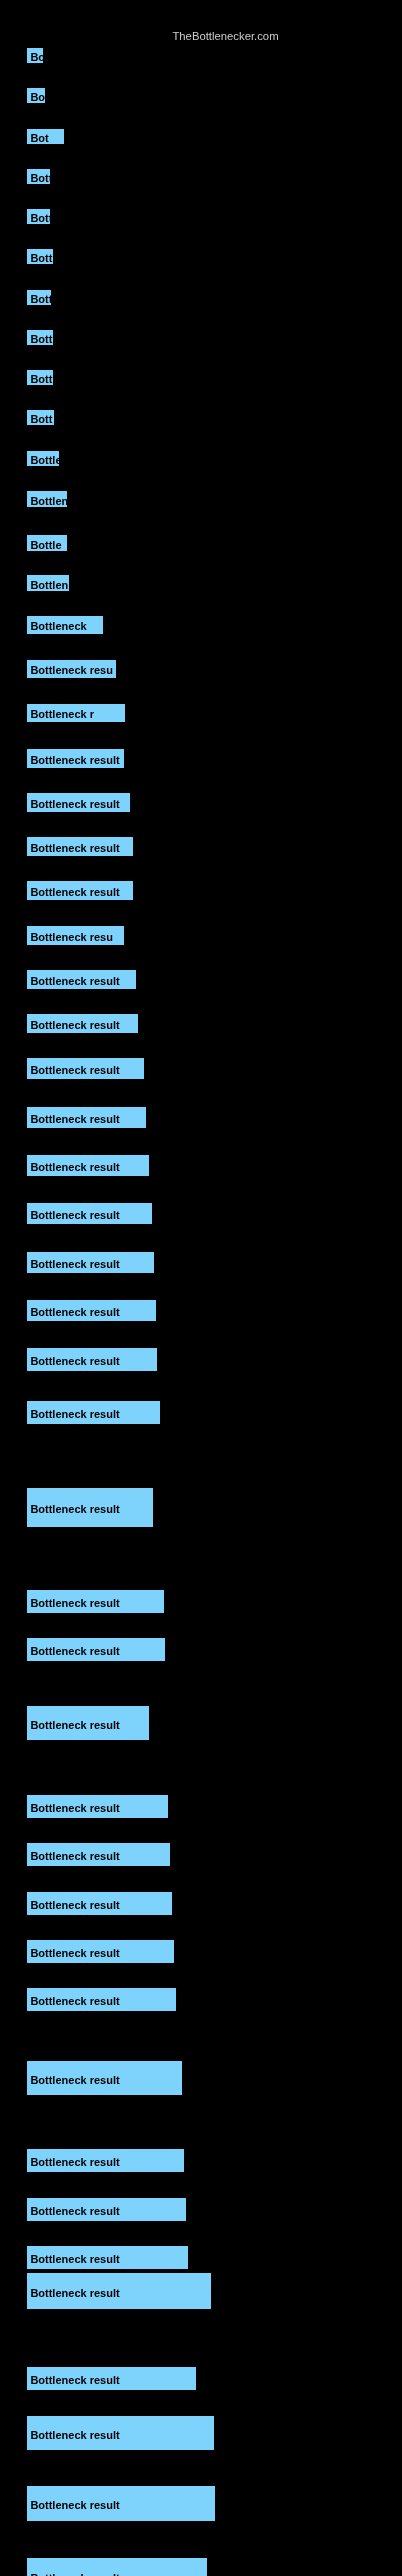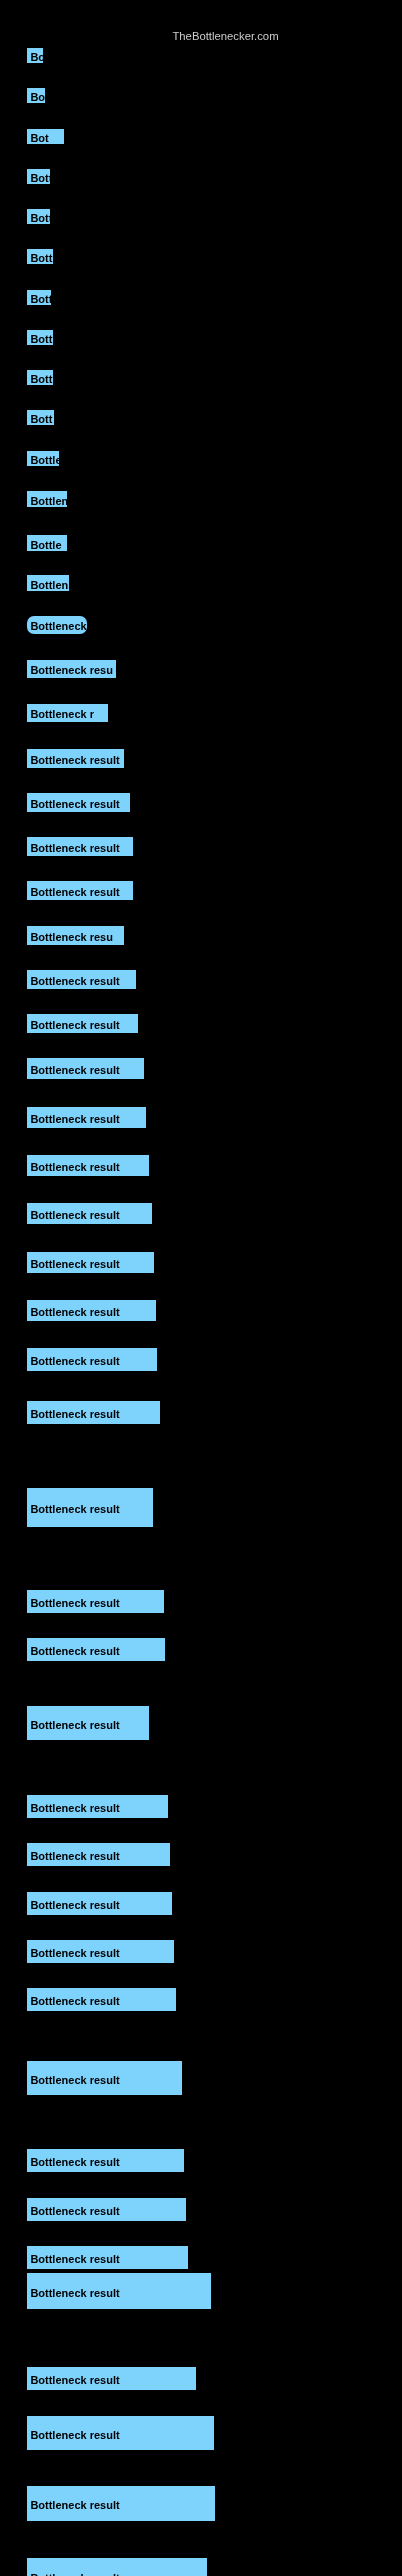--- a/index.html
+++ b/index.html
@@ -48,23 +48,23 @@
     <div class="bottleneck-item" style="top: 185px; width: 22.5px; height: 14.5px; line-height: 14.5px;">Bott</div>
     <div class="bottleneck-item" style="top: 225px; width: 26px; height: 14.5px; line-height: 14.5px;">Bott</div>
     <div class="bottleneck-item" style="top: 266px; width: 24px; height: 14.5px; line-height: 14.5px;">Bott</div>
     <div class="bottleneck-item" style="top: 306px; width: 26px; height: 14.5px; line-height: 14.5px;">Bott</div>
     <div class="bottleneck-item" style="top: 346px; width: 26px; height: 14.5px; line-height: 14.5px;">Bott</div>
     <div class="bottleneck-item" style="top: 386px; width: 27px; height: 14.5px; line-height: 14.5px;">Bott</div>
     <div class="bottleneck-item" style="top: 427px; width: 32px; height: 14.5px; line-height: 14.5px;">Bottle</div>
     <div class="bottleneck-item" style="top: 467px; width: 40px; height: 16px; line-height: 16px;">Bottlen</div>
     <div class="bottleneck-item" style="top: 511px; width: 40px; height: 16px; line-height: 16px;">Bottle</div>
     <div class="bottleneck-item" style="top: 551px; width: 42px; height: 16px; line-height: 16px;">Bottlen</div>
-    <div class="bottleneck-item" style="top: 592px; width: 60px; height: 17.7px; line-height: 17.7px; border-radius: 7px;">Bottleneck</div>
+    <div class="bottleneck-item" style="top: 592px; width: 76px; height: 17.7px; line-height: 17.7px;">Bottleneck</div>
     <div class="bottleneck-item" style="top: 636px; width: 89px; height: 17.7px; line-height: 17.7px;">Bottleneck resu</div>
-    <div class="bottleneck-item" style="top: 680px; width: 81px; height: 17.7px; line-height: 17.7px;">Bottleneck r</div>
+    <div class="bottleneck-item" style="top: 680px; width: 98px; height: 17.7px; line-height: 17.7px;">Bottleneck r</div>
     <div class="bottleneck-item" style="top: 725px; width: 97px; height: 19.3px; line-height: 19.3px;">Bottleneck result</div>
     <div class="bottleneck-item" style="top: 769px; width: 103px; height: 19.3px; line-height: 19.3px;">Bottleneck result</div>
     <div class="bottleneck-item" style="top: 813px; width: 106px; height: 19.3px; line-height: 19.3px;">Bottleneck result</div>
     <div class="bottleneck-item" style="top: 857px; width: 106px; height: 19.3px; line-height: 19.3px;">Bottleneck result</div>
     <div class="bottleneck-item" style="top: 902px; width: 97px; height: 19.3px; line-height: 19.3px;">Bottleneck resu</div>
     <div class="bottleneck-item" style="top: 946px; width: 109px; height: 19.3px; line-height: 19.3px;">Bottleneck result</div>
     <div class="bottleneck-item" style="top: 990px; width: 111px; height: 19.3px; line-height: 19.3px;">Bottleneck result</div>
     <div class="bottleneck-item" style="top: 1034px; width: 117px; height: 21px; line-height: 21px;">Bottleneck result</div>
     <div class="bottleneck-item" style="top: 1083px; width: 119px; height: 21px; line-height: 21px;">Bottleneck result</div>
     <div class="bottleneck-item" style="top: 1131px; width: 122px; height: 21px; line-height: 21px;">Bottleneck result</div>

